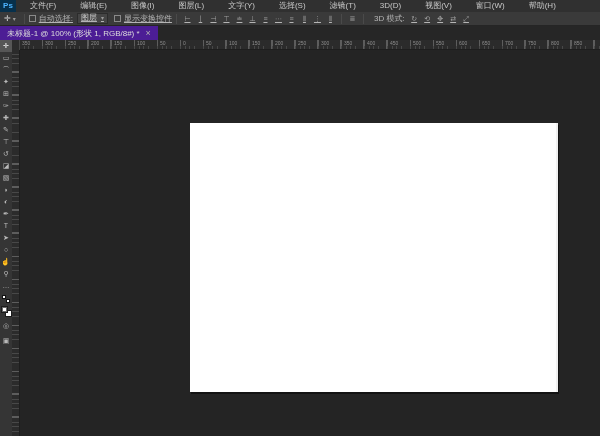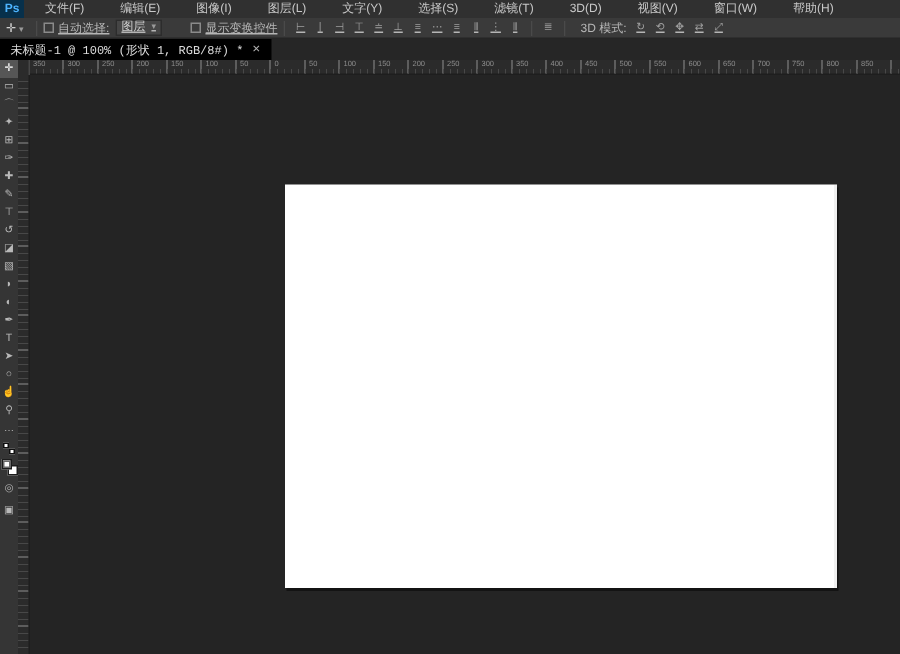--- a/index.html
+++ b/index.html
@@ -17,22 +17,22 @@
   .vdiv { width:1px; height:10px; background:#2a2a2a; border-right:1px solid #4a4a4a; margin:0 4px; }
   .chk { width:7px; height:7px; border:1px solid #8a8a8a; background:#3a3a3a;
     display:inline-block; margin-right:3px; }
   .opt-group { display:flex; align-items:center;text-decoration:underline; }
   .dd { background:#454545; border:1px solid #2c2c2c; padding:0 3px; margin:0 4px;
     height:11px; line-height:10px; display:flex; align-items:flex-end; color:#cfcfcf; }
   .dd .car { font-size:6px; margin-left:4px; color:#9a9a9a; }
   .opt-icon { width:13px; text-align:center; font-size:7px; color:#9f9f9f; line-height:13px; }
   .label3d { margin:0 3px 0 6px; color:#b5b5b5; }
   .tabbar { height:14px; background:#262626; display:flex; align-items:flex-end; }
-  .tab { height:14px; background:#000000; color:#dcdcdc; font-size:8px;
-    display:flex; align-items:center; padding:0 7px; white-space:nowrap;font-family:Liberation Mono, monospace; }
+  .tab { height:14px; background:#4c1d95; color:#dcdcdc; font-size:8px;
+    display:flex; align-items:center; padding:0 7px; white-space:nowrap; }
   .tab-close { margin-left:6px; color:#b0b0b0; font-size:9px; line-height:9px; cursor:default; }
   .main { display:flex; height:396px; }
   .toolbar { width:12px; background:#353535; display:flex; flex-direction:column;
     align-items:center; flex-shrink:0; }
   .tool { width:12px; height:12px; font-size:7px; line-height:12px; text-align:center;
     color:#b9b9b9; cursor:default; }
   .tool.selected { background:#565656; color:#ffffff; }
   .mini-swatch { position:relative; width:8px; height:8px; margin-top:3px; }
   .mini-swatch .f { position:absolute; left:0; top:0; width:4px; height:4px;
     background:#fff; border:1px solid #111; }
@@ -89,21 +89,21 @@
   </div>
   <div class="vdiv"></div>
   <div class="opt-group">
     <span class="chk"></span>
     <span>自动选择:</span>
     <div class="dd">
       <span>图层</span>
       <span class="car">▾</span>
     </div>
   </div>
-  <div class="opt-group" style="margin-left:15px;">
+  <div class="opt-group" style="margin-left:2px;">
     <span class="chk"></span>
     <span>显示变换控件</span>
   </div>
   <div class="vdiv"></div>
   <div id="align-icons" class="opt-group">
       <span class="opt-icon">⊢</span>
       <span class="opt-icon">∣</span>
       <span class="opt-icon">⊣</span>
       <span class="opt-icon">⊤</span>
       <span class="opt-icon">≐</span>

